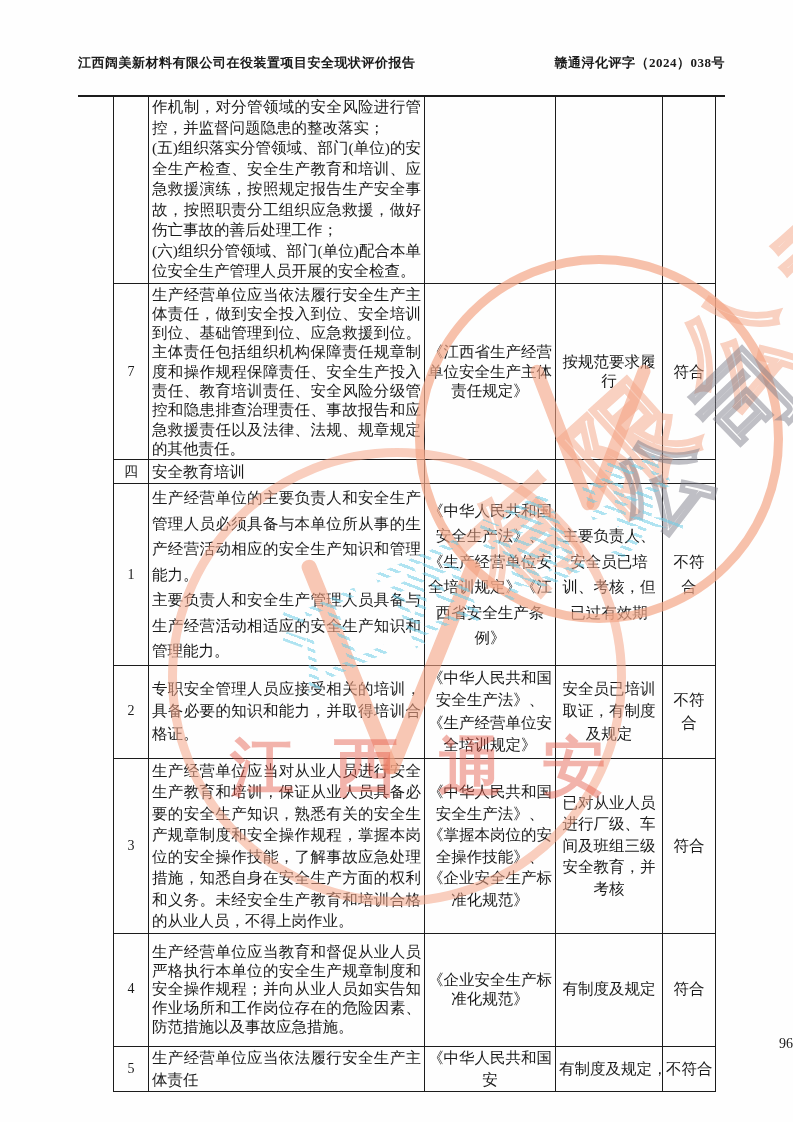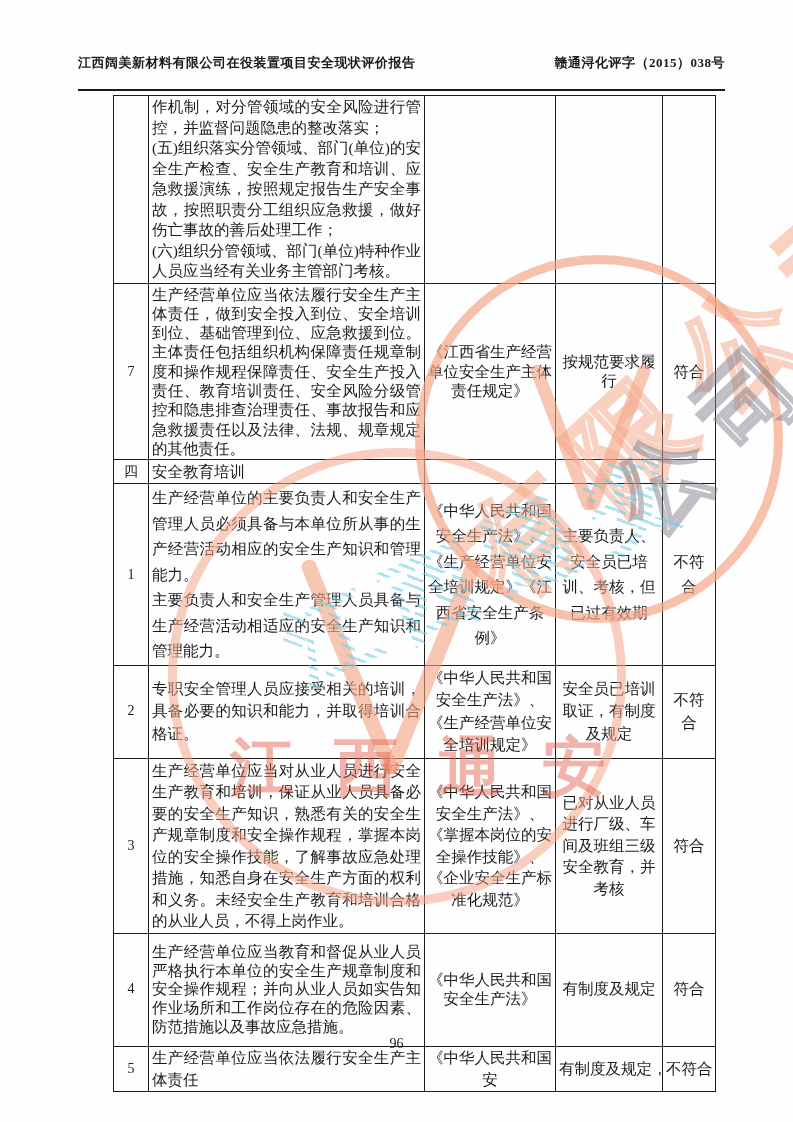--- a/index.html
+++ b/index.html
@@ -8,21 +8,21 @@
     width:793px;height:1122px;
     background:#fefefe;
     overflow:hidden;
     font-family:"Liberation Serif","DejaVu Serif",serif;
     color:#1a1a1a;
   }
   
   .hdr{
     position:absolute;left:78px;right:68px;top:54px;
     display:flex;justify-content:space-between;align-items:flex-end;
-    padding-bottom:17px;border-bottom:2px solid #1c1c1c;
+    padding-bottom:23px;border-bottom:2px solid #1c1c1c;
     font-weight:bold;font-size:13px;letter-spacing:0.5px;white-space:nowrap;
   }
   
   table.review{
     position:absolute;left:113px;top:95px;
     border-collapse:collapse;table-layout:fixed;width:602px;
     font-size:15.5px;z-index:1;
   }
   table.review td{
     border:1px solid #1c1c1c;overflow:hidden;
@@ -39,21 +39,21 @@
   tr.r-sec .c-content{text-align:left;}
   tr.r-1{height:155px;line-height:25.5px;}
   tr.r-2{height:92px;line-height:22.5px;}
   tr.r-3{height:173px;line-height:21.5px;}
   tr.r-4{height:113px;line-height:18.7px;}
   tr.r-5{height:25px;line-height:22px;white-space:nowrap;}
   tr.r-5 td{padding-top:0;padding-bottom:0;}
   
   .footer{
     position:absolute;left:0;top:1036px;width:100%;
-    text-align:center;font-size:14px;
+    text-align:right;font-size:14px;
   }
   
   .wm{position:absolute;pointer-events:none;z-index:2;}
   .wm-circle{border-radius:50%;}
   .wm-circle-1{
     left:415px;top:255px;width:350px;height:350px;
     border:9px solid rgba(244,166,136,0.7);
   }
   .wm-circle-2{
     left:168px;top:448px;width:440px;height:440px;
@@ -89,37 +89,37 @@
     color:rgba(228,88,72,0.45);
   }
 </style>
 </head>
 <body>
 
 <div class="page">
 
   <div class="hdr">
     <span>江西阔美新材料有限公司在役装置项目安全现状评价报告</span>
-    <span>赣通浔化评字（2015）038号</span>
+    <span>赣通浔化评字（2024）038号</span>
   </div>
 
   <table class="review">
     <colgroup>
       <col style="width:35px">
         <col style="width:276px">
         <col style="width:131px">
         <col style="width:107px">
         <col style="width:53px">
     </colgroup>
     <tbody>
       <tr class="r-cont">
         <td class="c-num"></td>
         <td class="c-content">作机制，对分管领域的安全风险进行管控，并监督问题隐患的整改落实；
 (五)组织落实分管领域、部门(单位)的安全生产检查、安全生产教育和培训、应急救援演练，按照规定报告生产安全事故，按照职责分工组织应急救援，做好伤亡事故的善后处理工作；
-(六)组织分管领域、部门(单位)特种作业人员应当经有关业务主管部门考核。</td>
+(六)组织分管领域、部门(单位)配合本单位安全生产管理人员开展的安全检查。</td>
         <td class="c-basis"></td>
         <td class="c-status"></td>
         <td class="c-result"></td>
       </tr>
       <tr class="r-7">
         <td class="c-num">7</td>
         <td class="c-content">生产经营单位应当依法履行安全生产主体责任，做到安全投入到位、安全培训到位、基础管理到位、应急救援到位。主体责任包括组织机构保障责任规章制度和操作规程保障责任、安全生产投入责任、教育培训责任、安全风险分级管控和隐患排查治理责任、事故报告和应急救援责任以及法律、法规、规章规定的其他责任。</td>
         <td class="c-basis">《江西省生产经营单位安全生产主体责任规定》</td>
         <td class="c-status">按规范要求履行</td>
         <td class="c-result">符合</td>
@@ -149,21 +149,21 @@
       <tr class="r-3">
         <td class="c-num">3</td>
         <td class="c-content">生产经营单位应当对从业人员进行安全生产教育和培训，保证从业人员具备必要的安全生产知识，熟悉有关的安全生产规章制度和安全操作规程，掌握本岗位的安全操作技能，了解事故应急处理措施，知悉自身在安全生产方面的权利和义务。未经安全生产教育和培训合格的从业人员，不得上岗作业。</td>
         <td class="c-basis">《中华人民共和国安全生产法》、《掌握本岗位的安全操作技能》、《企业安全生产标准化规范》</td>
         <td class="c-status">已对从业人员进行厂级、车间及班组三级安全教育，并考核</td>
         <td class="c-result">符合</td>
       </tr>
       <tr class="r-4">
         <td class="c-num">4</td>
         <td class="c-content">生产经营单位应当教育和督促从业人员严格执行本单位的安全生产规章制度和安全操作规程；并向从业人员如实告知作业场所和工作岗位存在的危险因素、防范措施以及事故应急措施。</td>
-        <td class="c-basis">《中华人民共和国安全生产法》</td>
+        <td class="c-basis">《企业安全生产标准化规范》</td>
         <td class="c-status">有制度及规定</td>
         <td class="c-result">符合</td>
       </tr>
       <tr class="r-5">
         <td class="c-num">5</td>
         <td class="c-content">生产经营单位应当依法履行安全生产主体责任</td>
         <td class="c-basis">《中华人民共和国安</td>
         <td class="c-status">有制度及规定，但</td>
         <td class="c-result">不符合</td>
       </tr>

